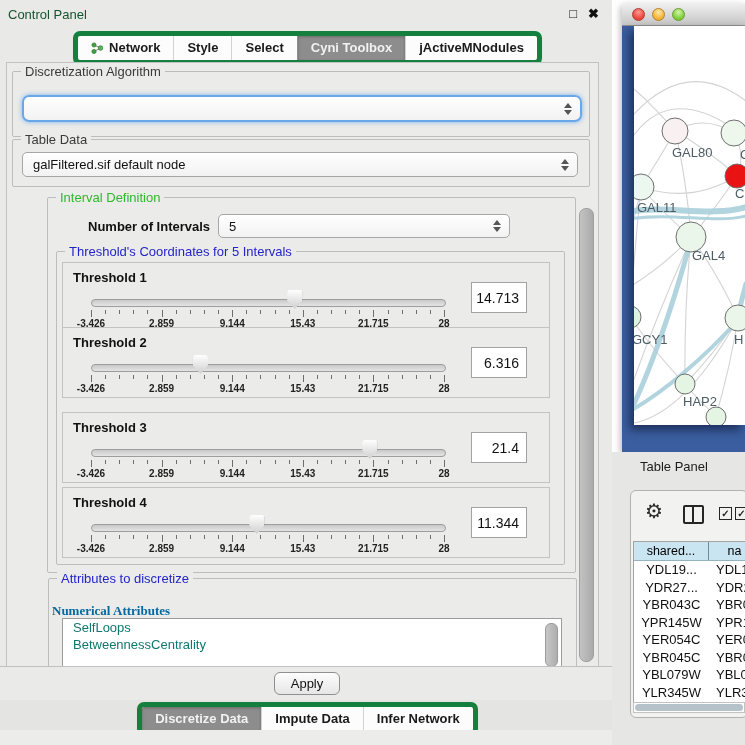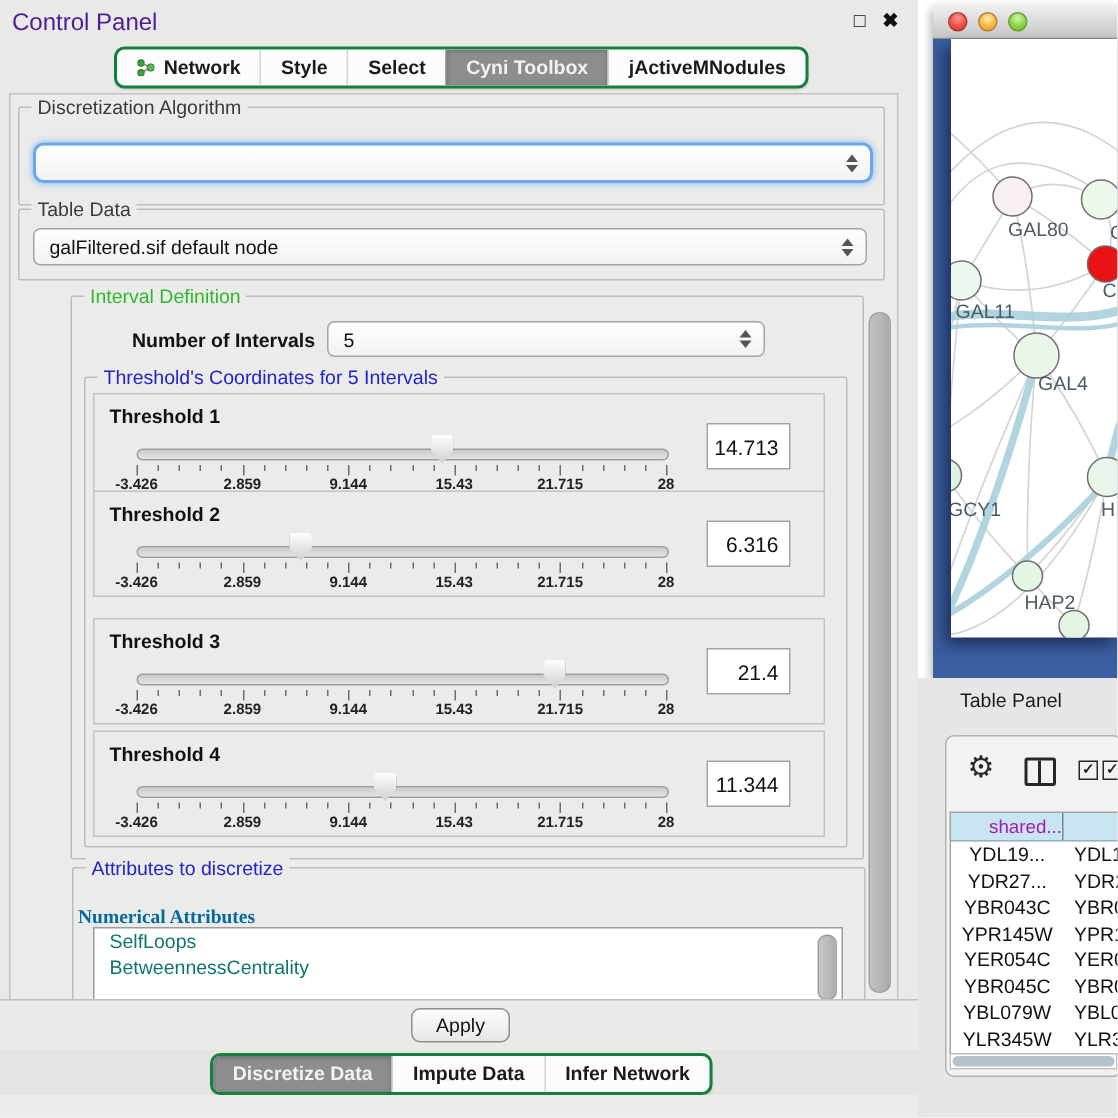--- a/index.html
+++ b/index.html
@@ -2,29 +2,29 @@
 <html><head>
 <meta charset="utf-8">
 <style>
   html,body{margin:0;padding:0;}
   body{width:745px;height:745px;position:relative;overflow:hidden;
        font-family:"Liberation Sans",sans-serif;background:#fff;}
 
   
   .control-panel{position:absolute;left:0;top:0;width:615px;height:745px;background:#e9e9e7;}
   .titlebar{position:absolute;left:0;top:0;right:0;height:28px;}
-  .titlebar .title{position:absolute;left:8px;top:7px;font-size:16px;color:#4c1d95;}
+  .titlebar .title{position:absolute;left:8px;top:7px;font-size:13px;color:#14532d;}
   .win-icons{position:absolute;right:16px;top:6px;display:flex;gap:11px;font-size:13px;color:#111;}
   .win-icons span{cursor:default;}
   .win-icons .bold{font-weight:bold;}
 
   .tabstrip{position:absolute;left:0;right:0;display:flex;justify-content:center;}
   .tabstrip.top{top:29px;height:32px;}
   .tabstrip.bottom{top:700px;height:30px;background:#e4e4e2;}
-  .tabgroup{display:flex;background:#fcfcfc;border:2px solid #15803d;border-radius:7px;
+  .tabgroup{display:flex;background:#fcfcfc;border:5px solid #15803d;border-radius:7px;
             overflow:hidden;height:24px;line-height:24px;margin-top:2px;box-shadow:0 1px 1px rgba(0,0,0,.12);justify-content:center;}
   .tab{padding:0 13px;font-size:13px;font-weight:bold;color:#1a1a1a;display:flex;align-items:center;gap:6px;
        border-left:1px solid #d2d2d2;white-space:nowrap;}
   .tab:first-child{border-left:none;}
   .tab.selected{background:#8d8d8d;color:#f2f2f2;border-left-color:#8d8d8d;box-shadow:inset 0 1px 3px rgba(0,0,0,.25);}
   .bottom-strip{position:absolute;left:0;top:730px;right:0;height:15px;background:#ececea;}
 
   .content{position:absolute;left:6px;top:62px;width:591px;height:604px;border:1px solid #c2c2c2;
            background:#ebebe9;overflow:hidden;}
 
@@ -110,21 +110,21 @@
   .tp-toolbar{position:relative;height:46px;}
   .gear-icon{position:absolute;left:14px;top:8px;font-size:20px;color:#2b2b2b;}
   .split-icon{position:absolute;left:52px;top:14px;width:17px;height:15px;border:2px solid #262626;border-radius:2px;}
   .split-icon:after{content:"";position:absolute;left:7px;top:0;bottom:0;width:2px;background:#262626;}
   .cb-icon{position:absolute;top:16px;width:11px;height:11px;border:1.5px solid #262626;font-size:10px;line-height:11px;
            text-align:center;color:#262626;font-weight:bold;}
   .cb-icon.one{left:88px;} .cb-icon.two{left:104px;}
   .tp-table{position:absolute;left:2px;top:50px;width:128px;height:162px;background:#fff;border:1px solid #a3a3a3;
             overflow:hidden;box-sizing:border-box;}
   .tp-header{display:flex;height:18px;background:#c9e5f1;border-bottom:1px solid #94b2c0;}
-  .tp-header .th{font-size:12.5px;color:#a21caf;text-align:right;line-height:18px;overflow:hidden;white-space:nowrap;}
+  .tp-header .th{font-size:12.5px;color:#000000;text-align:center;line-height:18px;overflow:hidden;white-space:nowrap;}
   .tp-header .c1{width:75px;border-right:1px solid #6d8b99;box-sizing:border-box;}
   .tp-header .c2{flex:1;}
   .tp-row{display:flex;height:17.5px;line-height:17.5px;font-size:13px;color:#111;white-space:nowrap;}
   .tp-row .c1{width:75px;text-align:center;overflow:hidden;}
   .tp-row .c2{flex:1;padding-left:7px;overflow:hidden;}
   .tp-hscroll{position:absolute;left:2px;top:211px;width:112px;height:11px;background:#fdfdfd;border:1px solid #c2c2c2;box-sizing:border-box;}
   .tp-hthumb{position:absolute;left:1px;top:1px;right:1px;bottom:1px;border-radius:5px;background:#b5c2c9;}
 
   svg text{font-family:"Liberation Sans",sans-serif;}
 </style>

